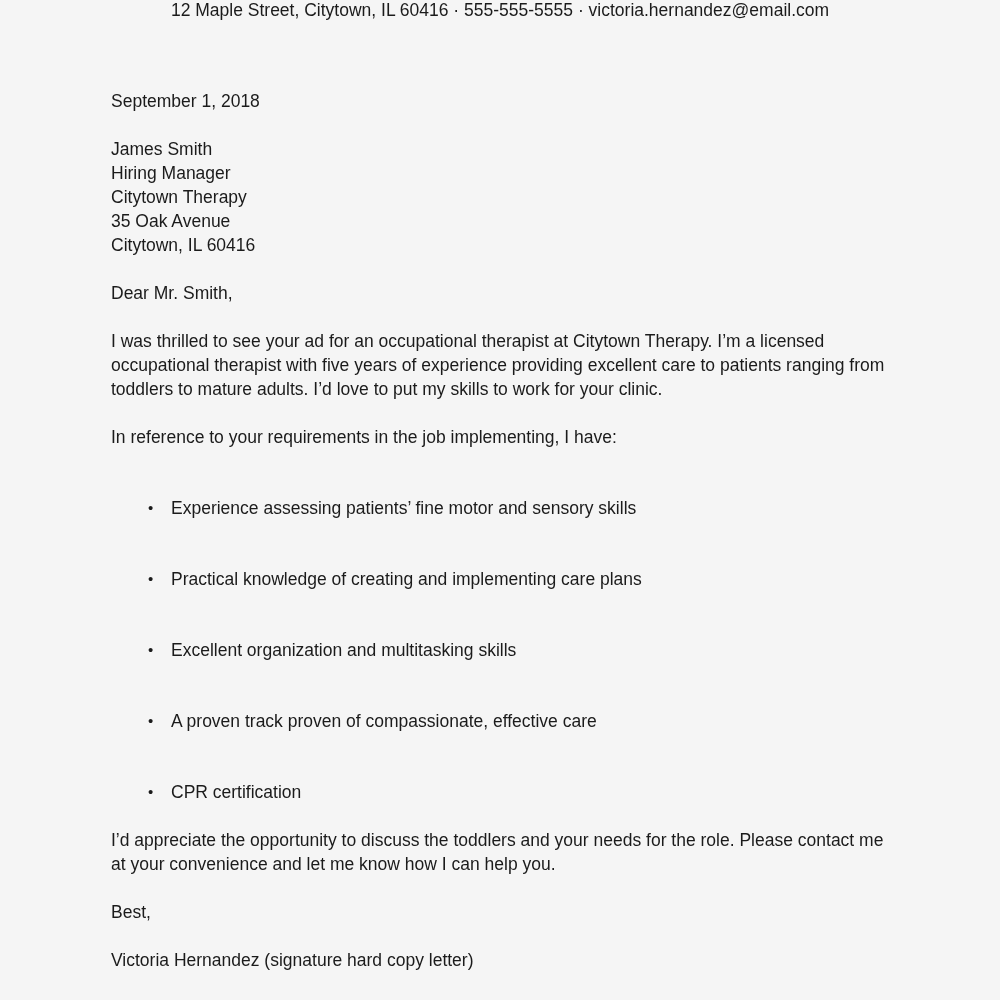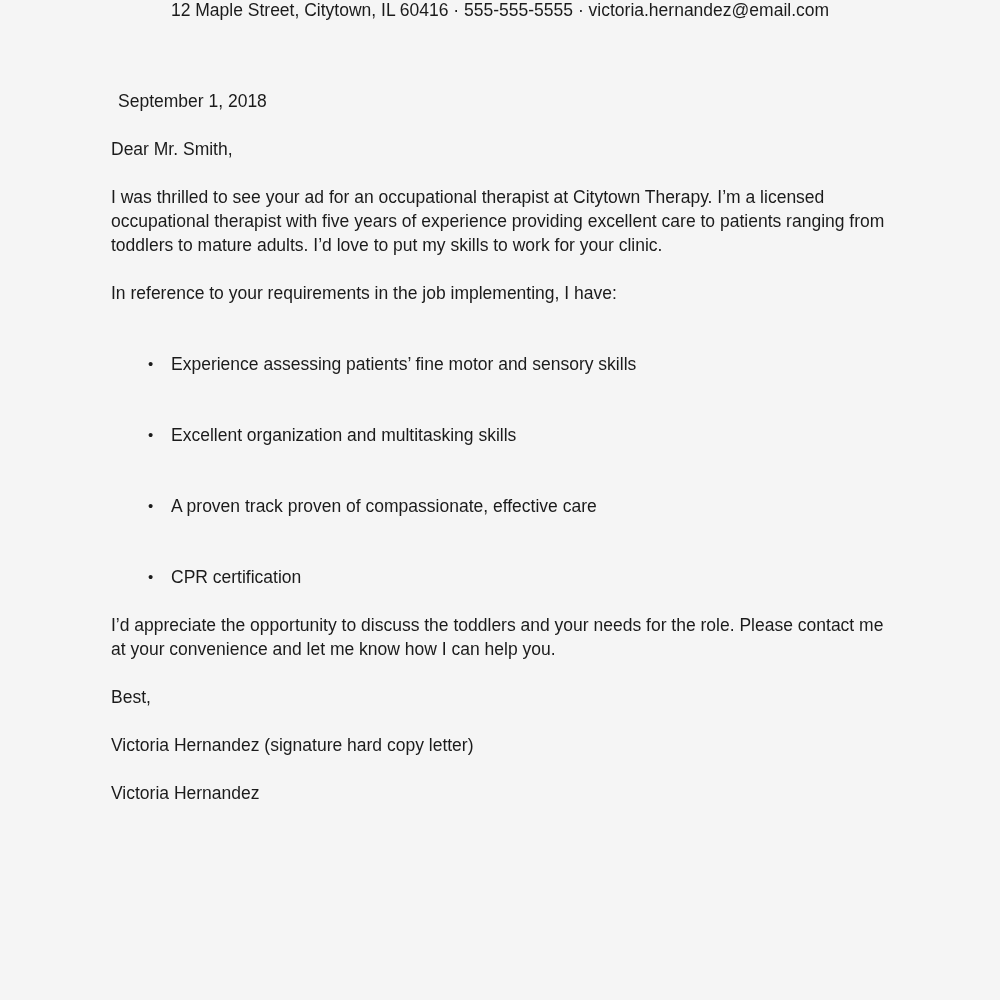--- a/index.html
+++ b/index.html
@@ -46,42 +46,50 @@
     line-height: 24px;
     margin-top: 47px;
   }
   ul.bullets li::before {
     content: "\2022";
     position: absolute;
     left: 37px;
     top: 0;
     font-size: 15px;
   }
-  p { margin: 7px; }
+  p { margin: 0; }
 </style>
 </head>
 <body>
 
 <div class="page">
 
   <div class="contact-header">12 Maple Street, Citytown, IL 60416 · 555-555-5555 · victoria.hernandez@email.com</div>
 
   <div class="letter-body">
 
     <p class="date">September 1, 2018</p>
 
+    <div class="recipient block">
+      <div>James Smith</div>
+      <div>Hiring Manager</div>
+      <div>Citytown Therapy</div>
+      <div>35 Oak Avenue</div>
+      <div>Citytown, IL 60416</div>
+    </div>
 
     <p class="block">Dear Mr. Smith,</p>
 
     <p class="block">I was thrilled to see your ad for an occupational therapist at Citytown Therapy. I’m a licensed occupational therapist with five years of experience providing excellent care to patients ranging from toddlers to mature adults. I’d love to put my skills to work for your clinic.</p>
 
     <p class="block">In reference to your requirements in the job implementing, I have:</p>
 
     <ul class="bullets">
       <li>Experience assessing patients’ fine motor and sensory skills</li>
+      <li>Practical knowledge of creating and implementing care plans</li>
       <li>Excellent organization and multitasking skills</li>
       <li>A proven track proven of compassionate, effective care</li>
       <li>CPR certification</li>
     </ul>
 
     <p class="block">I’d appreciate the opportunity to discuss the toddlers and your needs for the role. Please contact me at your convenience and let me know how I can help you.</p>
 
     <p class="block">Best,</p>
 
     <p class="block">Victoria Hernandez (signature hard copy letter)</p>

